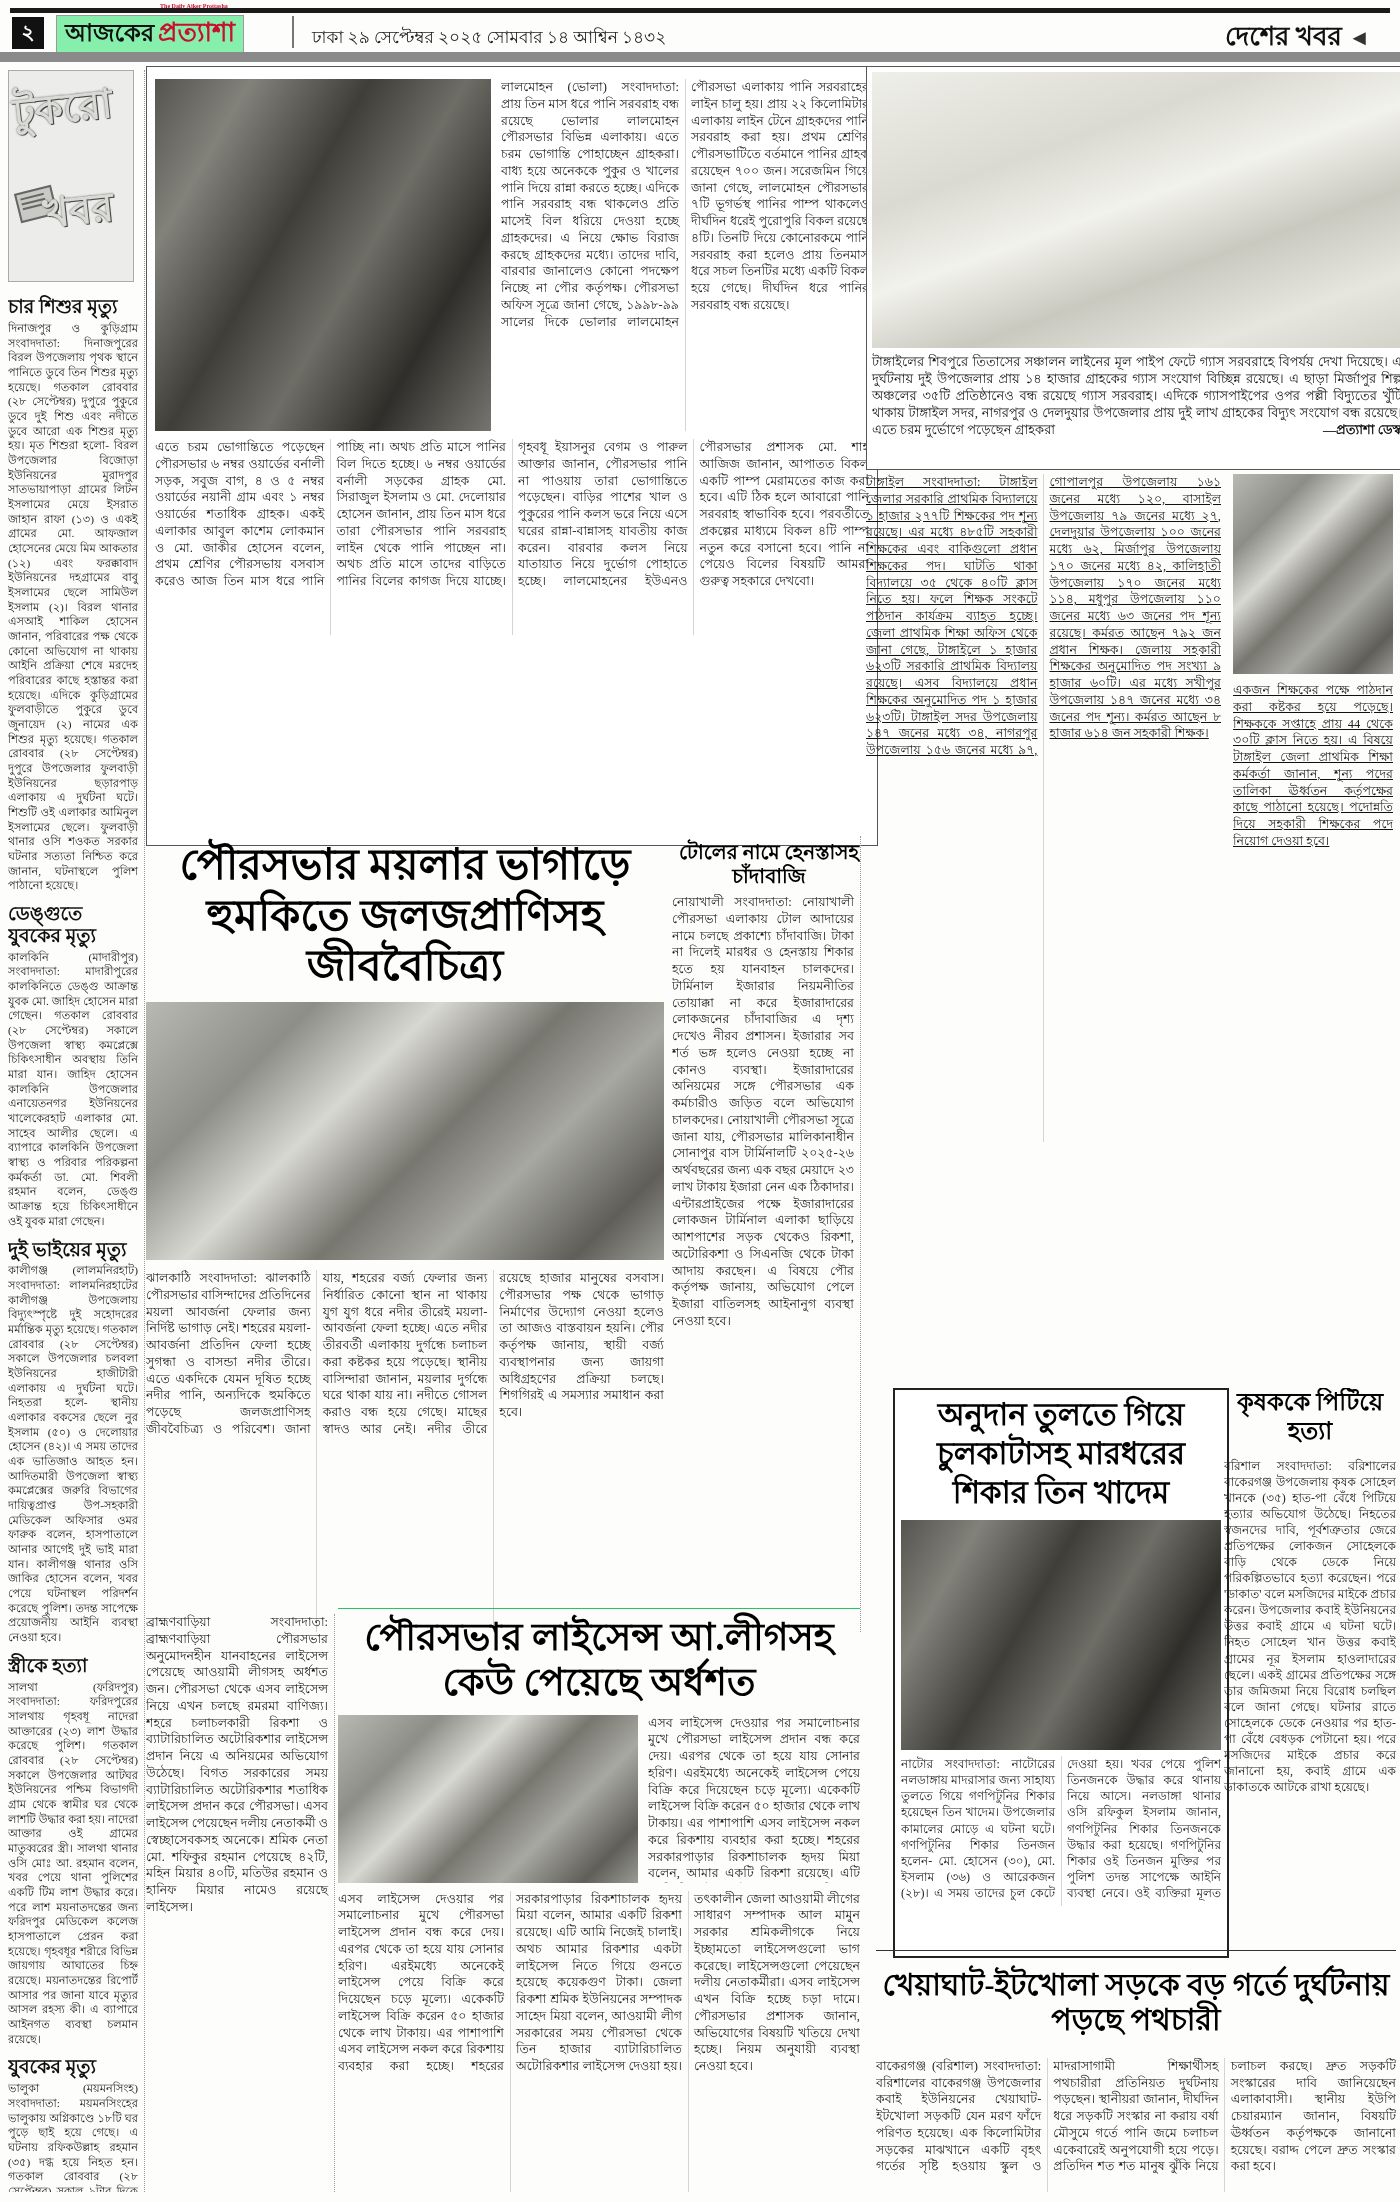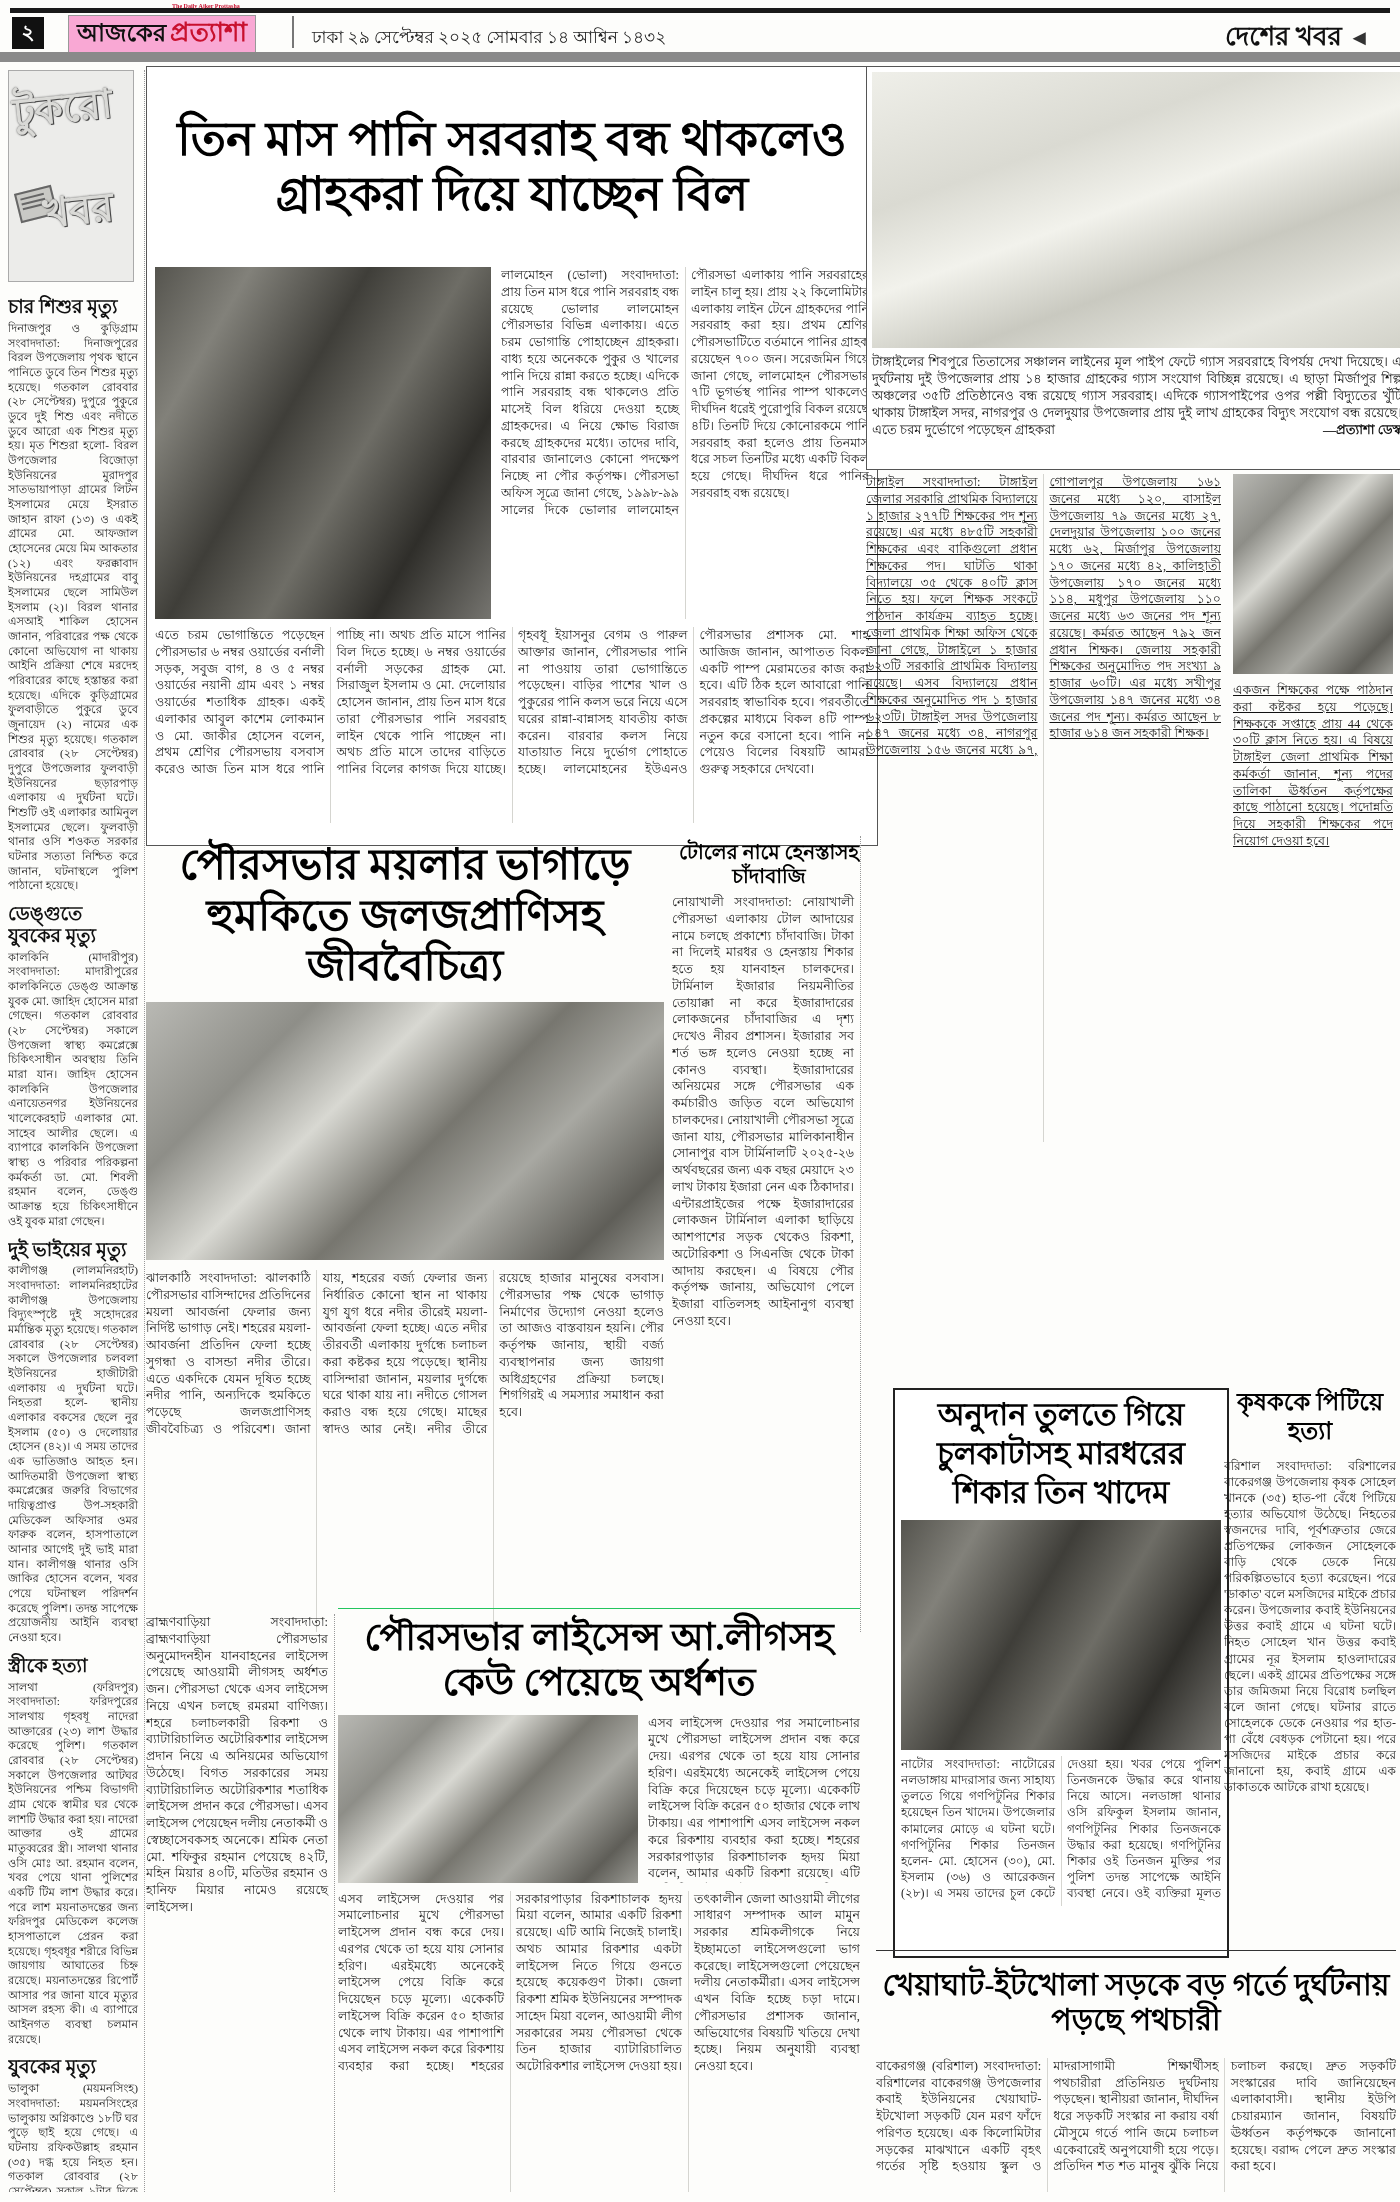--- a/index.html
+++ b/index.html
@@ -4,22 +4,22 @@
 <style>
   html,body{margin:0;padding:0;background:#e8e8e4;}
   #page{position:relative;width:1400px;height:2202px;background:#fdfdfb;color:#111;
         font-family:"Liberation Serif","DejaVu Serif",serif;overflow:hidden;}
   .abs{position:absolute;}
   
   .toprule{position:absolute;left:10px;right:10px;top:8px;height:5px;background:#1a1a1a;}
   .botrule{position:absolute;left:0;right:0;top:52px;height:10px;background:#8a8a8a;}
   .pagenum{position:absolute;left:12px;top:17px;width:32px;height:32px;background:#111;color:#fff;
            display:flex;align-items:center;justify-content:center;font-size:20px;font-weight:bold;}
-  .mast{position:absolute;left:56px;top:15px;height:36px;border:1px solid #999;background:#f9a8d4;
-        display:flex;align-items:center;padding:0 8px;gap:4px;margin-left:12px;}
+  .mast{position:absolute;left:56px;top:15px;height:36px;border:1px solid #999;background:#86efac;
+        display:flex;align-items:center;padding:0 8px;gap:4px;}
   .mast .w1{font-size:24px;font-weight:bold;color:#111;}
   .mast .w2{font-size:26px;font-weight:bold;color:#c8102e;position:relative;}
   .mast .tag{position:absolute;top:-9px;left:2px;font-size:6px;color:#c8102e;white-space:nowrap;}
   .mastdiv{position:absolute;left:292px;top:16px;height:32px;width:2px;background:#777;}
   .dateline{position:absolute;left:312px;top:24px;font-size:17px;color:#222;}
   .section{position:absolute;right:30px;top:16px;font-size:26px;font-weight:bold;color:#111;}
   .secarrow{font-size:22px;color:#333;}
   
   .bodytxt{font-size:12.5px;line-height:1.34;text-align:justify;color:#1c1c1c;}
   .cols2{column-count:2;column-gap:12px;column-rule:1px solid #d5d5d0;}
@@ -120,21 +120,20 @@
       <div class="railhead">স্ত্রীকে হত্যা</div>
       <div class="railbody">সালথা (ফরিদপুর) সংবাদদাতা: ফরিদপুরের সালথায় গৃহবধূ নাদেরা আক্তারের (২৩) লাশ উদ্ধার করেছে পুলিশ। গতকাল রোববার (২৮ সেপ্টেম্বর) সকালে উপজেলার আটঘর ইউনিয়নের পশ্চিম বিভাগদী গ্রাম থেকে স্বামীর ঘর থেকে লাশটি উদ্ধার করা হয়। নাদেরা আক্তার ওই গ্রামের মাতুব্বরের স্ত্রী। সালথা থানার ওসি মোঃ আ. রহমান বলেন, খবর পেয়ে থানা পুলিশের একটি টিম লাশ উদ্ধার করে। পরে লাশ ময়নাতদন্তের জন্য ফরিদপুর মেডিকেল কলেজ হাসপাতালে প্রেরন করা হয়েছে। গৃহবধূর শরীরে বিভিন্ন জায়গায় আঘাতের চিহ্ন রয়েছে। ময়নাতদন্তের রিপোর্ট আসার পর জানা যাবে মৃত্যুর আসল রহস্য কী। এ ব্যাপারে আইনগত ব্যবস্থা চলমান রয়েছে।</div>
     </div>
     <div class="railitem">
       <div class="railhead">যুবকের মৃত্যু</div>
       <div class="railbody">ভালুকা (ময়মনসিংহ) সংবাদদাতা: ময়মনসিংহের ভালুকায় অগ্নিকাণ্ডে ১৮টি ঘর পুড়ে ছাই হয়ে গেছে। এ ঘটনায় রফিকউল্লাহ রহমান (৩৫) দগ্ধ হয়ে নিহত হন। গতকাল রোববার (২৮ সেপ্টেম্বর) সকাল ৯টার দিকে উপজেলার জামিরদিয়া গ্রামের কলাবাগান এলাকায় তোফাজ্জলের ভাড়া বাড়িতে এ অগ্নিকাণ্ড ঘটে। নিহত রফিকউল্লাহ হালুয়াঘাট উপজেলার বুটিয়াপাড়া গ্রামের সুরুজ্জামানের ছেলে। তিনি একটি কারখানায় চাকরি করতেন। অগ্নিকাণ্ডের সময় ঘর থেকে মালামাল বের করতে গিয়ে দগ্ধ হয়ে ঘটনাস্থলেই তার মৃত্যু হয়। ভালুকা ফায়ার সার্ভিসের সিনিয়র স্টেশন অফিসার আতিকুর রহমান জানান, একটি গ্যাস রাইজার থেকে আগুনের সূত্রপাত হয়। মুহূর্তেই আগুন চারদিকে ছড়িয়ে পড়ে। খবর পেয়ে ফায়ার সার্ভিসের দুটি ইউনিট ঘটনাস্থলে গিয়ে প্রায় এক ঘণ্টার প্রচেষ্টায় আগুন নিয়ন্ত্রণে আনে। ক্ষয়ক্ষতির পরিমাণ তাৎক্ষণিকভাবে নিরূপণ করা সম্ভব হয়নি। ঘর থেকে জিনিসপত্র সরানোর সময় রফিকউল্লাহ আগুনে দগ্ধ হয়ে ঘটনাস্থলেই মারা যান। তার মরদেহ উদ্ধার করে ভালুকা মডেল থানা পুলিশের কাছে হস্তান্তর করা হয়েছে।</div>
     </div>
   </div>
 
   <div id="waterbox" class="abs box clip">
-    <div id="waterhl" class="hl">তিন মাস পানি সরবরাহ বন্ধ থাকলেও গ্রাহকরা দিয়ে যাচ্ছেন বিল</div>
     <div id="waterrow">
       <div id="waterphoto" class="photo photo-dark"></div>
       <div class="bodytxt cols2 clip" style="height:352px;">লালমোহন (ভোলা) সংবাদদাতা: প্রায় তিন মাস ধরে পানি সরবরাহ বন্ধ রয়েছে ভোলার লালমোহন পৌরসভার বিভিন্ন এলাকায়। এতে চরম ভোগান্তি পোহাচ্ছেন গ্রাহকরা। বাধ্য হয়ে অনেককে পুকুর ও খালের পানি দিয়ে রান্না করতে হচ্ছে। এদিকে পানি সরবরাহ বন্ধ থাকলেও প্রতি মাসেই বিল ধরিয়ে দেওয়া হচ্ছে গ্রাহকদের। এ নিয়ে ক্ষোভ বিরাজ করছে গ্রাহকদের মধ্যে। তাদের দাবি, বারবার জানালেও কোনো পদক্ষেপ নিচ্ছে না পৌর কর্তৃপক্ষ। পৌরসভা অফিস সূত্রে জানা গেছে, ১৯৯৮-৯৯ সালের দিকে ভোলার লালমোহন পৌরসভা এলাকায় পানি সরবরাহের লাইন চালু হয়। প্রায় ২২ কিলোমিটার এলাকায় লাইন টেনে গ্রাহকদের পানি সরবরাহ করা হয়। প্রথম শ্রেণির পৌরসভাটিতে বর্তমানে পানির গ্রাহক রয়েছেন ৭০০ জন। সরেজমিন গিয়ে জানা গেছে, লালমোহন পৌরসভার ৭টি ভূগর্ভস্থ পানির পাম্প থাকলেও দীর্ঘদিন ধরেই পুরোপুরি বিকল রয়েছে ৪টি। তিনটি দিয়ে কোনোরকমে পানি সরবরাহ করা হলেও প্রায় তিনমাস ধরে সচল তিনটির মধ্যে একটি বিকল হয়ে গেছে। দীর্ঘদিন ধরে পানির সরবরাহ বন্ধ রয়েছে।</div>
     </div>
     <div class="bodytxt cols4 clip" style="height:196px;margin-top:8px;">এতে চরম ভোগান্তিতে পড়েছেন পৌরসভার ৬ নম্বর ওয়ার্ডের বর্নালী সড়ক, সবুজ বাগ, ৪ ও ৫ নম্বর ওয়ার্ডের নয়ানী গ্রাম এবং ১ নম্বর ওয়ার্ডের শতাধিক গ্রাহক। একই এলাকার আবুল কাশেম লোকমান ও মো. জাকীর হোসেন বলেন, প্রথম শ্রেণির পৌরসভায় বসবাস করেও আজ তিন মাস ধরে পানি পাচ্ছি না। অথচ প্রতি মাসে পানির বিল দিতে হচ্ছে। ৬ নম্বর ওয়ার্ডের বর্নালী সড়কের গ্রাহক মো. সিরাজুল ইসলাম ও মো. দেলোয়ার হোসেন জানান, প্রায় তিন মাস ধরে তারা পৌরসভার পানি সরবরাহ লাইন থেকে পানি পাচ্ছেন না। অথচ প্রতি মাসে তাদের বাড়িতে পানির বিলের কাগজ দিয়ে যাচ্ছে। গৃহবধূ ইয়াসনুর বেগম ও পারুল আক্তার জানান, পৌরসভার পানি না পাওয়ায় তারা ভোগান্তিতে পড়েছেন। বাড়ির পাশের খাল ও পুকুরের পানি কলস ভরে নিয়ে এসে ঘরের রান্না-বান্নাসহ যাবতীয় কাজ করেন। বারবার কলস নিয়ে যাতায়াত নিয়ে দুর্ভোগ পোহাতে হচ্ছে। লালমোহনের ইউএনও পৌরসভার প্রশাসক মো. শাহ আজিজ জানান, আপাতত বিকল একটি পাম্প মেরামতের কাজ করা হবে। এটি ঠিক হলে আবারো পানি সরবরাহ স্বাভাবিক হবে। পরবর্তীতে প্রকল্পের মাধ্যমে বিকল ৪টি পাম্প নতুন করে বসানো হবে। পানি না পেয়েও বিলের বিষয়টি আমরা গুরুত্ব সহকারে দেখবো।</div>
   </div>
 
   <div id="gasbox" class="abs box clip">
     <div id="gasphoto" class="photo photo-light"></div>
     <div id="gascap">

